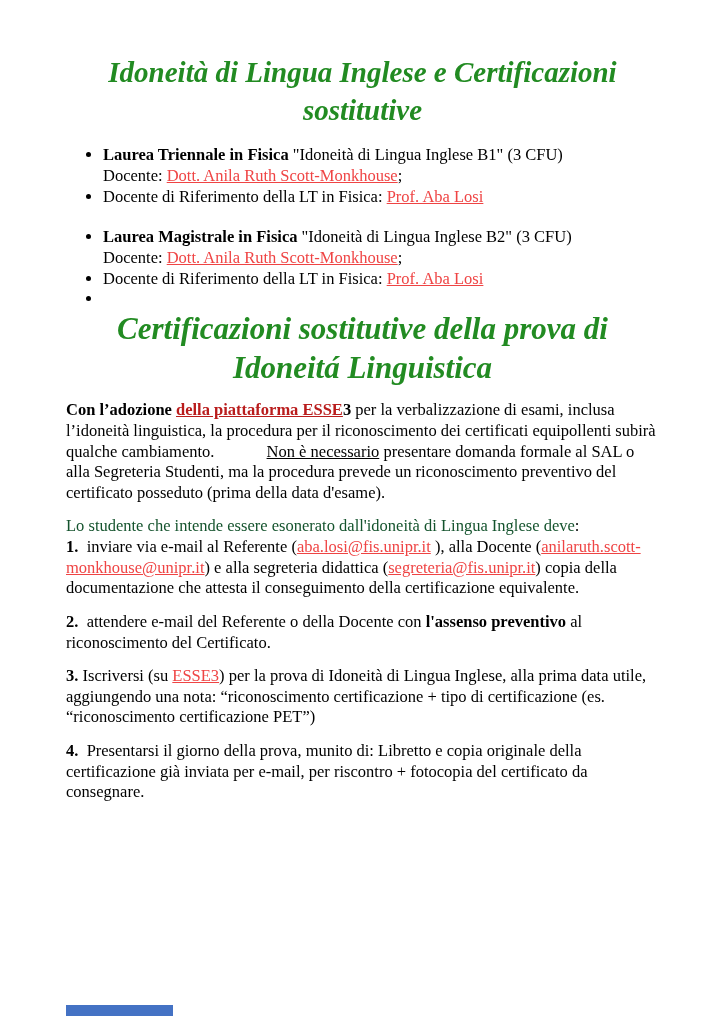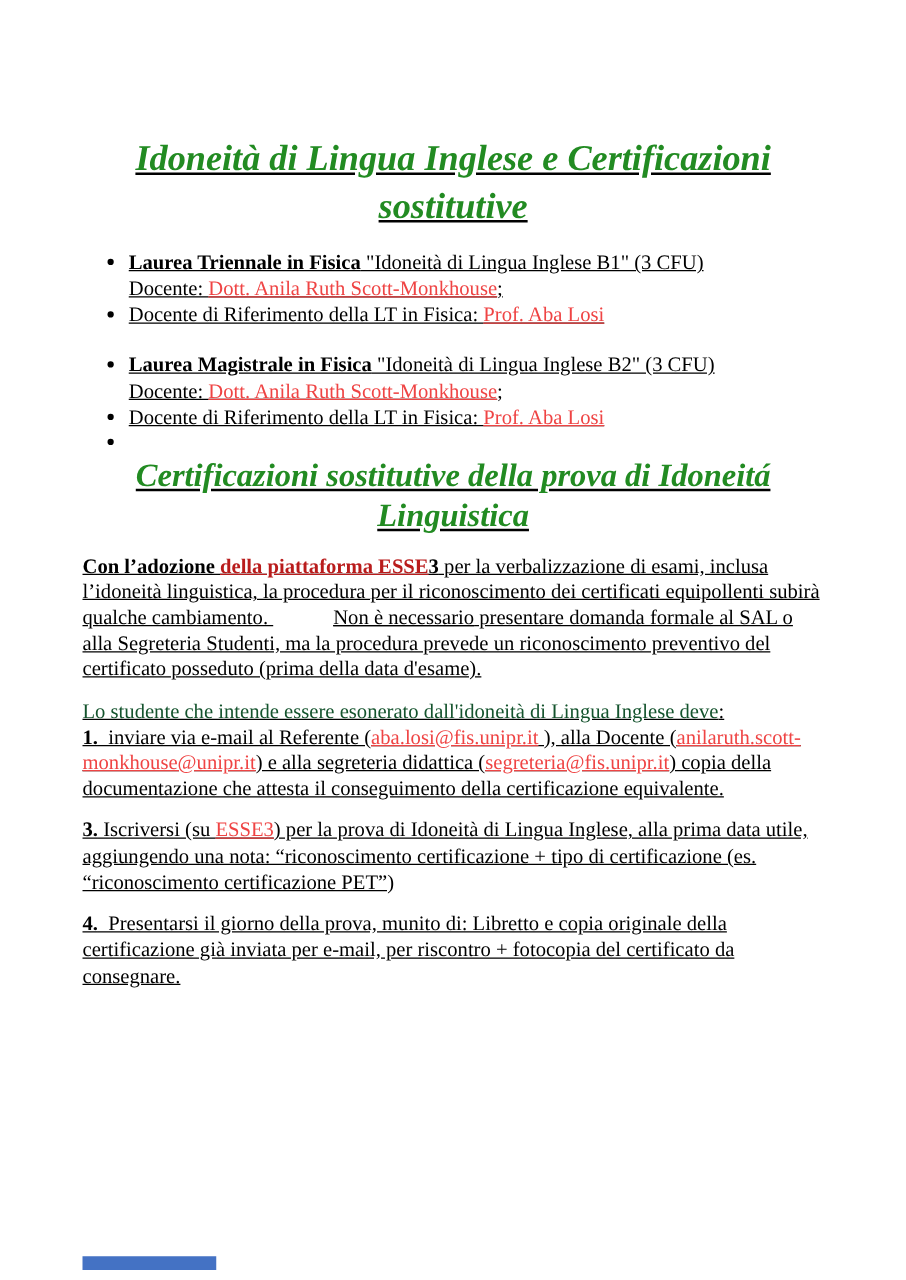--- a/index.html
+++ b/index.html
@@ -3,28 +3,28 @@
 <meta charset="utf-8">
 <style>
   * { margin:0; padding:0; box-sizing:border-box; }
   html, body { background:#ffffff; }
   body {
     width:725px; height:1024px;
     position:relative; overflow:hidden;
     font-family:"Liberation Serif", "DejaVu Serif", serif;
     color:#000000;
   }
-  .page { padding:109px 66px 0 66px;text-decoration:underline; }
+  .page { padding:54px 66px 0 66px; }
   .doc-title {
     color:#228B22; font-size:29px; line-height:1.3;
     font-weight:bold; font-style:italic; text-align:center;
     margin-bottom:16px;
   }
   .doc-subtitle {
-    color:#228B22; font-size:26px; line-height:1.25;
+    color:#228B22; font-size:31px; line-height:1.25;
     font-weight:bold; font-style:italic; text-align:center;
     margin:0 0 13px 0;
   }
   .doc-list {
     list-style:disc outside; padding-left:37px;
     font-size:16.5px; line-height:1.25; margin:0;
   }
   .doc-list li { min-height:20px; }
   .doc-list li.gap-before { margin-top:20px; }
   .doc-para { font-size:16.5px; line-height:1.25; margin:0 0 13px 0; }
@@ -49,18 +49,19 @@
       <ul class="doc-list">
         <li><span class="run-b">Laurea Triennale in Fisica</span><span> "Idoneità di Lingua Inglese B1" (3 CFU)</span><br><span>Docente: </span><a class="run-link" href="#">Dott. Anila Ruth Scott-Monkhouse</a><span>;</span></li>
         <li><span>Docente di Riferimento della LT in Fisica: </span><a class="run-link" href="#">Prof. Aba Losi</a></li>
         <li class="gap-before"><span class="run-b">Laurea Magistrale in Fisica</span><span> "Idoneità di Lingua Inglese B2" (3 CFU)</span><br><span>Docente: </span><a class="run-link" href="#">Dott. Anila Ruth Scott-Monkhouse</a><span>;</span></li>
         <li><span>Docente di Riferimento della LT in Fisica: </span><a class="run-link" href="#">Prof. Aba Losi</a></li>
         <li></li>
       </ul>
       <h2 class="doc-subtitle">Certificazioni sostitutive della prova di Idoneitá Linguistica</h2>
       <p class="doc-para"><span class="run-b">Con l’adozione </span><a class="run-blink" href="#">della piattaforma ESSE</a><span class="run-b">3</span><span> per la verbalizzazione di esami, inclusa l’idoneità linguistica, la procedura per il riconoscimento dei certificati equipollenti subirà qualche cambiamento. </span><span class="run-u">Non è necessario</span><span> presentare domanda formale al SAL o alla Segreteria Studenti, ma la procedura prevede un riconoscimento preventivo del certificato posseduto (prima della data d'esame).</span></p>
       <p class="doc-para"><span class="run-red">Lo studente che intende essere esonerato dall'idoneità di Lingua Inglese deve</span><span>:</span><br><span class="run-b">1.</span><span>&nbsp; inviare via e-mail al Referente (</span><a class="run-link" href="#">aba.losi@fis.unipr.it</a><span> ), alla Docente (</span><a class="run-link" href="#">anilaruth.scott-monkhouse@unipr.it</a><span>) e alla segreteria didattica (</span><a class="run-link" href="#">segreteria@fis.unipr.it</a><span>) copia della documentazione che attesta il conseguimento della certificazione equivalente.</span></p>
+      <p class="doc-para"><span class="run-b">2.</span><span>&nbsp; attendere e-mail del Referente o della Docente con </span><span class="run-b">l'assenso preventivo</span><span> al riconoscimento del Certificato.</span></p>
       <p class="doc-para"><span class="run-b">3.</span><span> Iscriversi (su </span><a class="run-link" href="#">ESSE3</a><span>) per la prova di Idoneità di Lingua Inglese, alla prima data utile, aggiungendo una nota: “riconoscimento certificazione + tipo di certificazione (es. “riconoscimento certificazione PET”)</span></p>
       <p class="doc-para"><span class="run-b">4.</span><span>&nbsp; Presentarsi il giorno della prova, munito di: Libretto e copia originale della certificazione già inviata per e-mail, per riscontro + fotocopia del certificato da consegnare.</span></p>
     </div>
 </div>
 
 <div class="bottom-bar"></div>
 
 </body></html>

